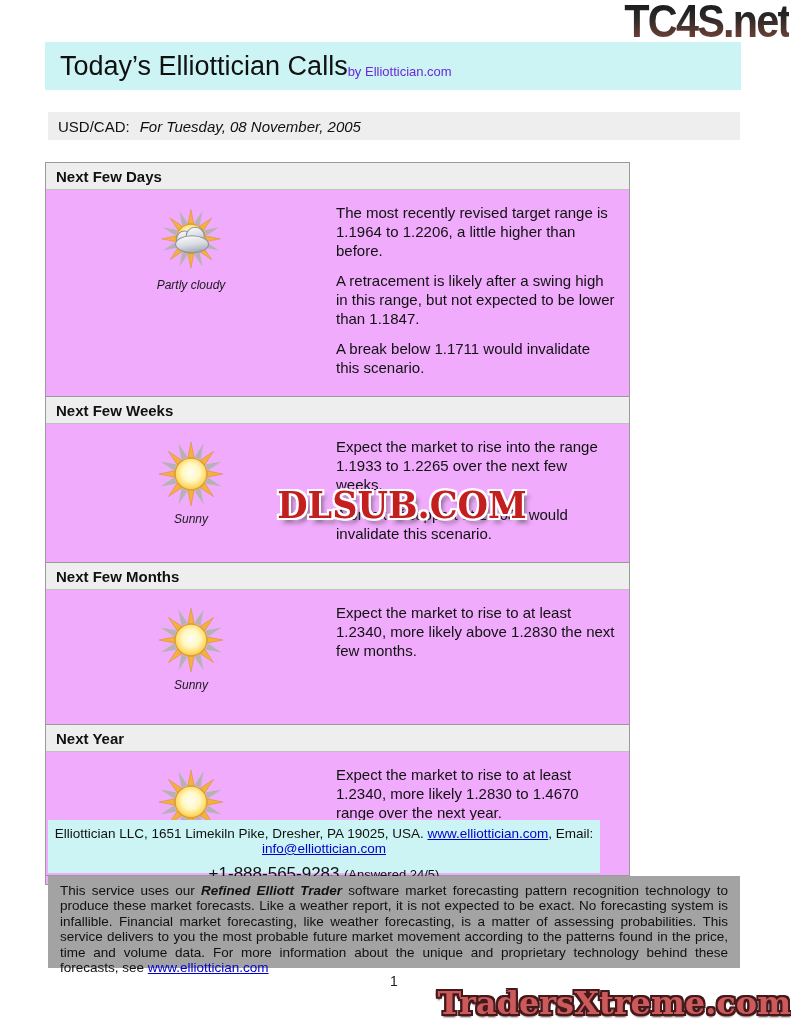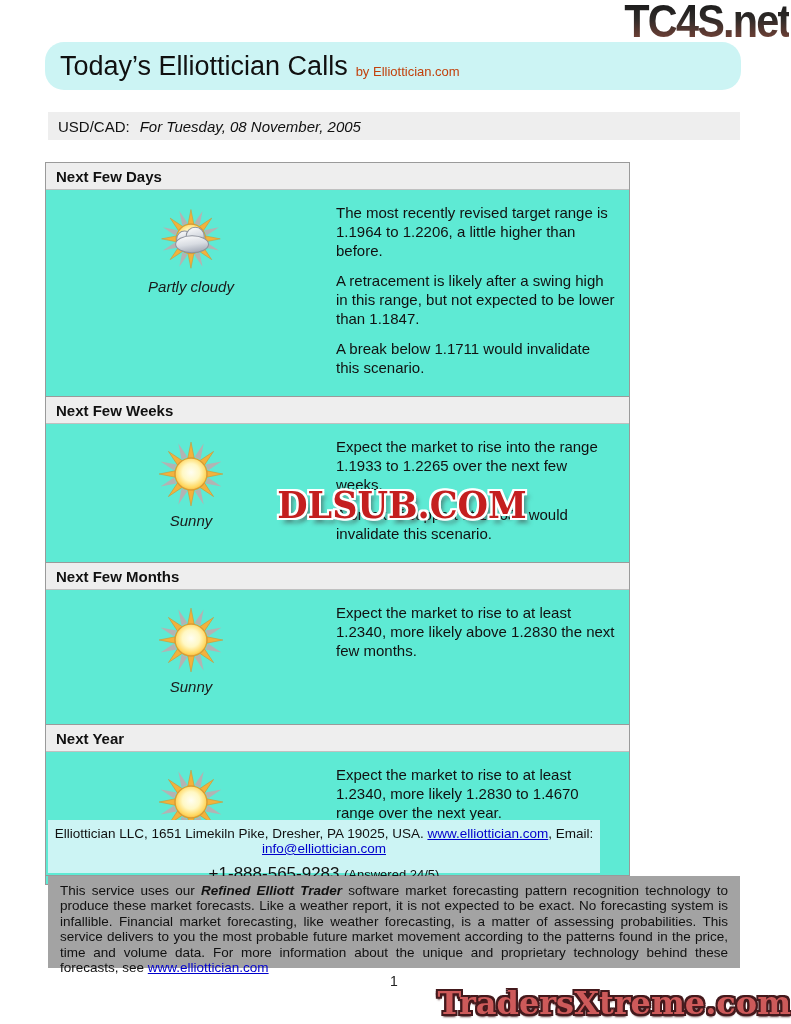--- a/index.html
+++ b/index.html
@@ -15,47 +15,47 @@
     position:absolute; top:-4px; right:2px; z-index:5;
     font-size:46px; font-weight:bold; letter-spacing:-2px; line-height:1.1;
     background:linear-gradient(180deg,#1c1c1c 15%, #2e2a28 45%, #6e4036 82%, #8a584a 100%);
     -webkit-background-clip:text; background-clip:text; color:transparent;
     transform:scaleX(0.9); transform-origin:right top;
   }
 
   
   .title-band {
     position:absolute; left:45px; top:42px; width:696px; height:48px;
-    background:#ccf4f4; display:flex; align-items:baseline; padding-left:15px;border-radius:19px;
+    background:#ccf4f4; display:flex; align-items:baseline; padding-left:15px;
   }
   .title-band .title { font-size:27px; color:#101010; align-self:center; }
-  .title-band .byline { font-size:13px; color:#c2410c; margin-left:8px; align-self:center; padding-top:10px; }
+  .title-band .byline { font-size:13px; color:#6d28d9; margin-left:0; align-self:center; padding-top:10px; }
 
   
   .pair-bar {
     position:absolute; left:48px; top:112px; width:692px; height:28px;
     background:#eeeeee; display:flex; align-items:center; padding-left:10px; font-size:15px;
   }
   .pair-bar .pair-label { font-weight:normal; }
   .pair-bar .pair-date { font-style:italic; margin-left:10px; }
 
   
   .sections {
     position:absolute; left:45px; top:162px; width:585px;
-    border:1px solid #9a9a9a; background:#5eead4;
+    border:1px solid #9a9a9a; background:#f0abfc;
   }
   .section + .section { border-top:1px solid #9a9a9a; }
   .section-header {
     background:#eeeeee; border-bottom:1px solid #c0c0c0;
     padding:5px 10px 4px 10px; font-weight:bold; font-size:15px; height:27px;
   }
   .section-body { display:flex; }
   .icon-cell { width:290px; display:flex; flex-direction:column; align-items:center; padding-top:16px; }
   .icon-cell svg { width:68px; height:68px; }
-  .caption { font-style:italic; font-size:15px; margin-top:4px; color:#1a1a1a; }
+  .caption { font-style:italic; font-size:12px; margin-top:4px; color:#1a1a1a; }
   .text-cell { flex:1; padding:13px 14px 8px 0; }
   .text-cell p { margin:0 0 11px 0; font-size:15px; line-height:19px; }
   .body-1 { min-height:137px; } .body-2 { min-height:136px; }
   .body-3 { min-height:134px; } .body-4 { min-height:123px; }
   .spacer-row { height:9px; border-top:1px solid #9a9a9a; }
 
   
   .dlsub {
     position:absolute; left:256px; top:484px; width:292px; z-index:6;
     text-align:center; font-family:"DejaVu Serif", serif; font-weight:bold;

